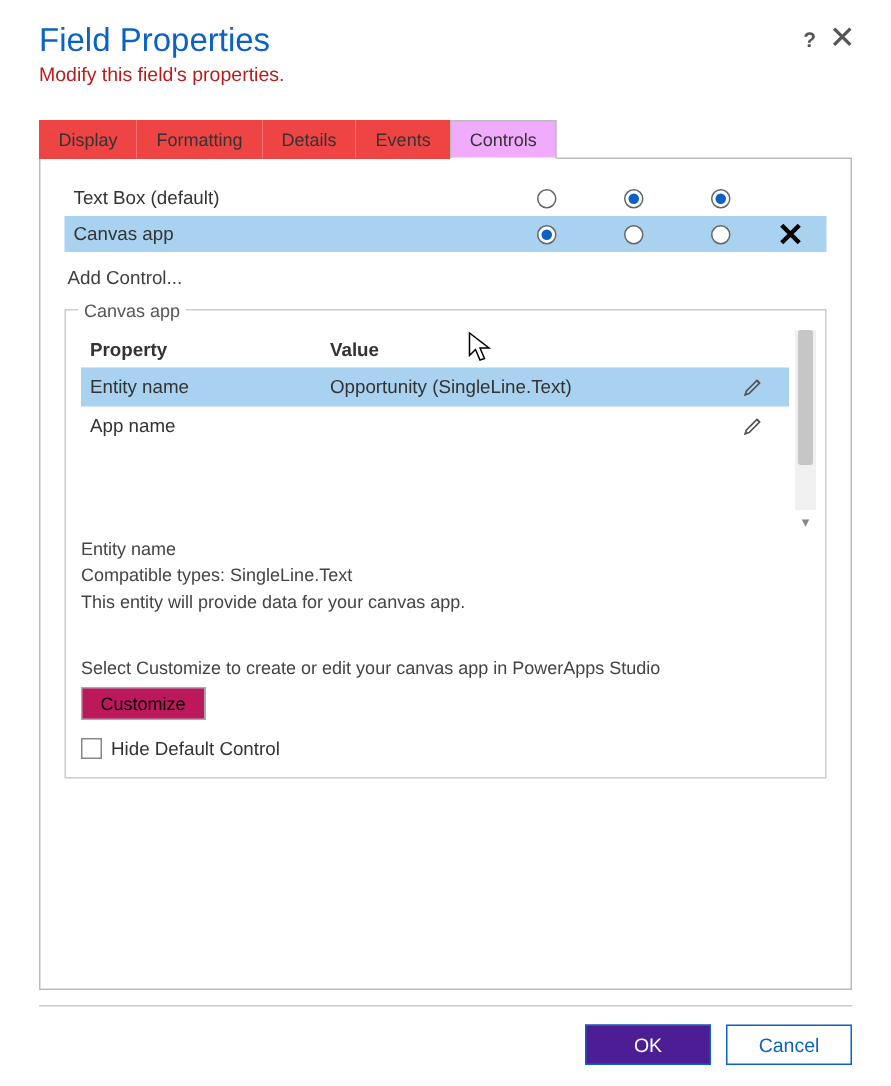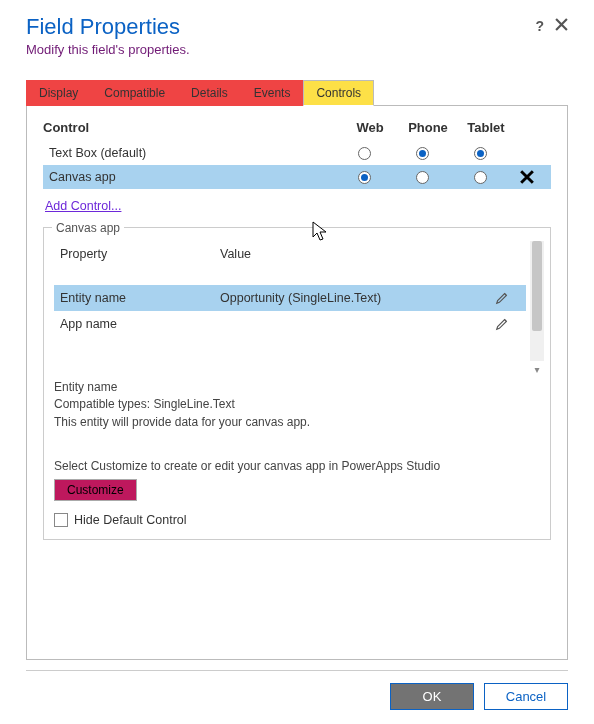--- a/index.html
+++ b/index.html
@@ -24,21 +24,21 @@
     position: relative;
     margin-bottom: 22px;
   }
   .title {
     color: #0b62c4;
     font-size: 22px;
     font-weight: 400;
     margin: 0 0 2px 0;
   }
   .subtitle {
-    color: #701a75;
+    color: #b91c1c;
     font-size: 13px;
     margin: 0;
   }
   .help-icon, .close-icon {
     position: absolute;
     top: 4px;
     color: #555;
     cursor: pointer;
     font-weight: 600;
   }
@@ -57,21 +57,21 @@
     color: #333;
     cursor: pointer;
     border: 1px solid transparent;
     border-bottom: none;
     position: relative;
     top: 1px;
     background: #ef4444;
   }
   .tab.active {
     border-color: #bbb;
-    background: #fde047;
+    background: #f0abfc;
     border-bottom: 1px solid #fff;
   }
 
   .panel {
     border: 1px solid #bbb;
     border-top: none;
     padding: 14px 16px;
     flex: 1;
     overflow: hidden;
     margin-bottom: 10px;
@@ -110,22 +110,21 @@
     content:"";
     position:absolute;
     inset: 2px;
     border-radius:50%;
     background: #0b62c4;
   }
   .delete-cell { display:flex; justify-content:center; }
   .delete-x svg { display:block; cursor:pointer; }
 
   .add-link {
-    color: #6d28d9;
-    text-decoration: underline;
+    color: #404040;
     font-size: 12.5px;
     cursor: pointer;
     margin: 10px 0 14px 2px;
     display: inline-block;
     text-align: right;
   }
 
   
   .fieldset {
     border: 1px solid #ccc;
@@ -149,21 +148,21 @@
   .props-table {
     flex: 1;
   }
   .props-header, .props-row {
     display: grid;
     grid-template-columns: 160px 1fr 36px;
     align-items: center;
     padding: 6px 6px;
     font-size: 12.5px;
   }
-  .props-header { font-weight: 400; padding-bottom: 24px;}
+  .props-header { font-weight: 700; padding-bottom: 5px;}
   .props-row.selected { background: #a8d2ef; }
   .req-star { color: #c00; margin-left:2px;}
   .pencil { display:flex; justify-content:center; cursor:pointer; }
   .pencil svg { display:block; }
 
   .scrollbar {
     width: 14px;
     margin-left: 4px;
     background: #f0f0f0;
     position: relative;
@@ -229,21 +228,21 @@
     min-width: 84px;
     padding: 5px 0;
     font-size: 13px;
     border: 1px solid #0b62c4;
     background: #fff;
     color: #0b62c4;
     cursor: pointer;
     text-align:center;
   }
   .btn.primary {
-    background: #737373;
+    background: #4c1d95;
     color: #fff;
   }
 
   .cursor {
     position: absolute;
     left: 312px;
     top: 221px;
     pointer-events: none;
   }
 </style>
@@ -257,35 +256,28 @@
     <span class="help-icon">?</span>
     <span class="close-icon">
       <svg width="13" height="13" viewBox="0 0 12 12">
           <path d="M1 1 L11 11 M11 1 L1 11" stroke="#555" stroke-width="2" fill="none"></path>
         </svg>
     </span>
   </div>
 
   <div class="tabs">
     <div class="tab">Display</div>
-    <div class="tab">Compatible</div>
+    <div class="tab">Formatting</div>
     <div class="tab">Details</div>
     <div class="tab">Events</div>
     <div class="tab active">Controls</div>
   </div>
 
   <div class="panel">
 
-    <div class="control-header">
-      <div>Control</div>
-      <div class="col-center">Web</div>
-      <div class="col-center">Phone</div>
-      <div class="col-center">Tablet</div>
-      <div></div>
-    </div>
 
     <div class="control-row">
       <div>Text Box (default)</div>
       <div class="radio-cell">
           <div class="radio"></div>
         </div>
       <div class="radio-cell">
           <div class="radio checked"></div>
         </div>
       <div class="radio-cell">

